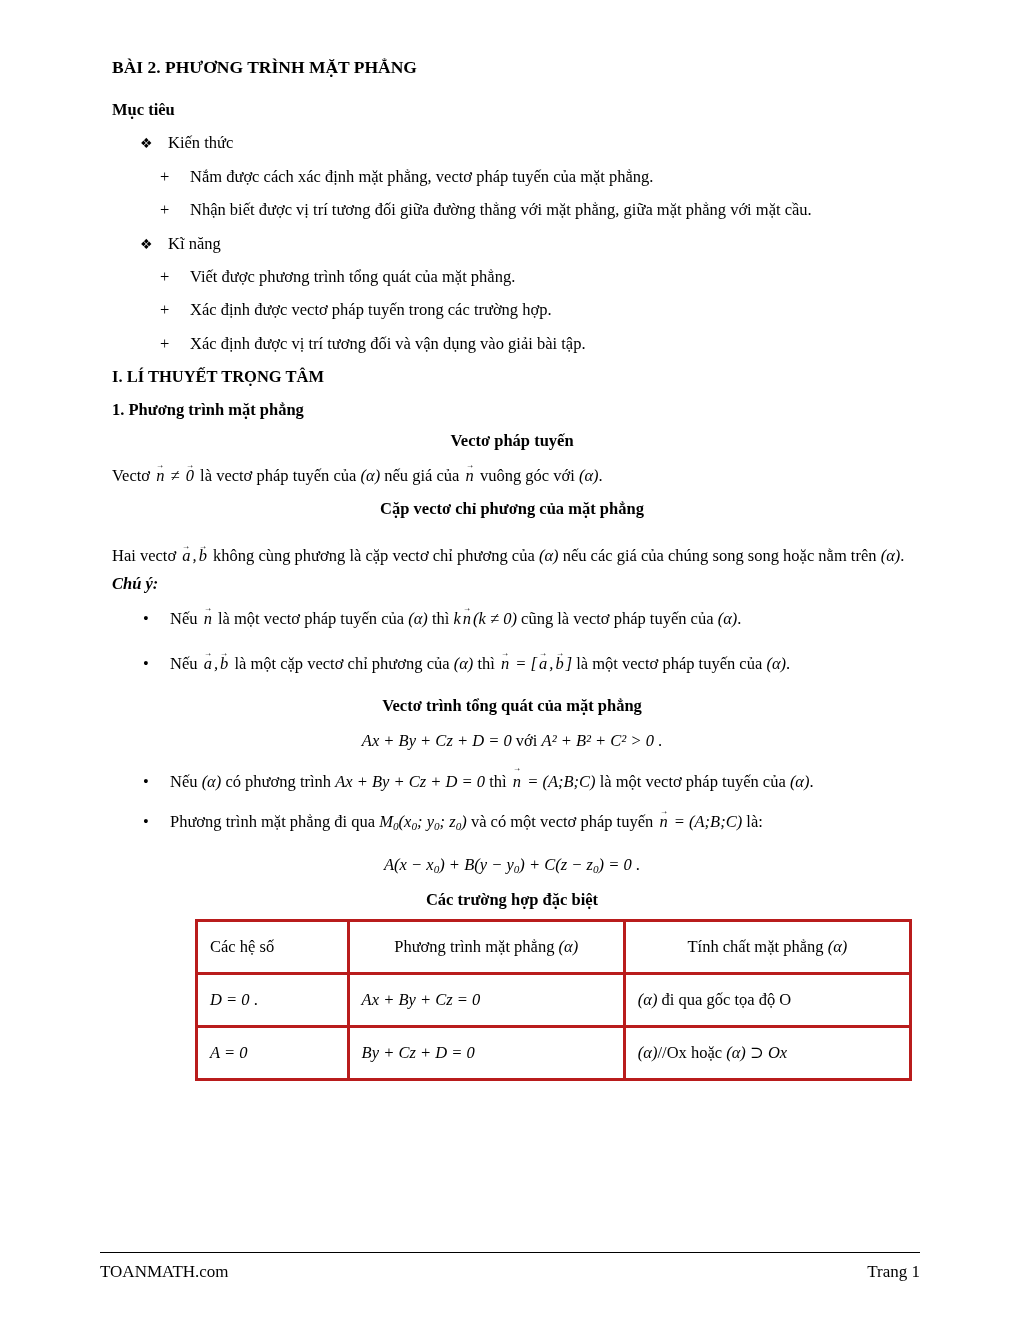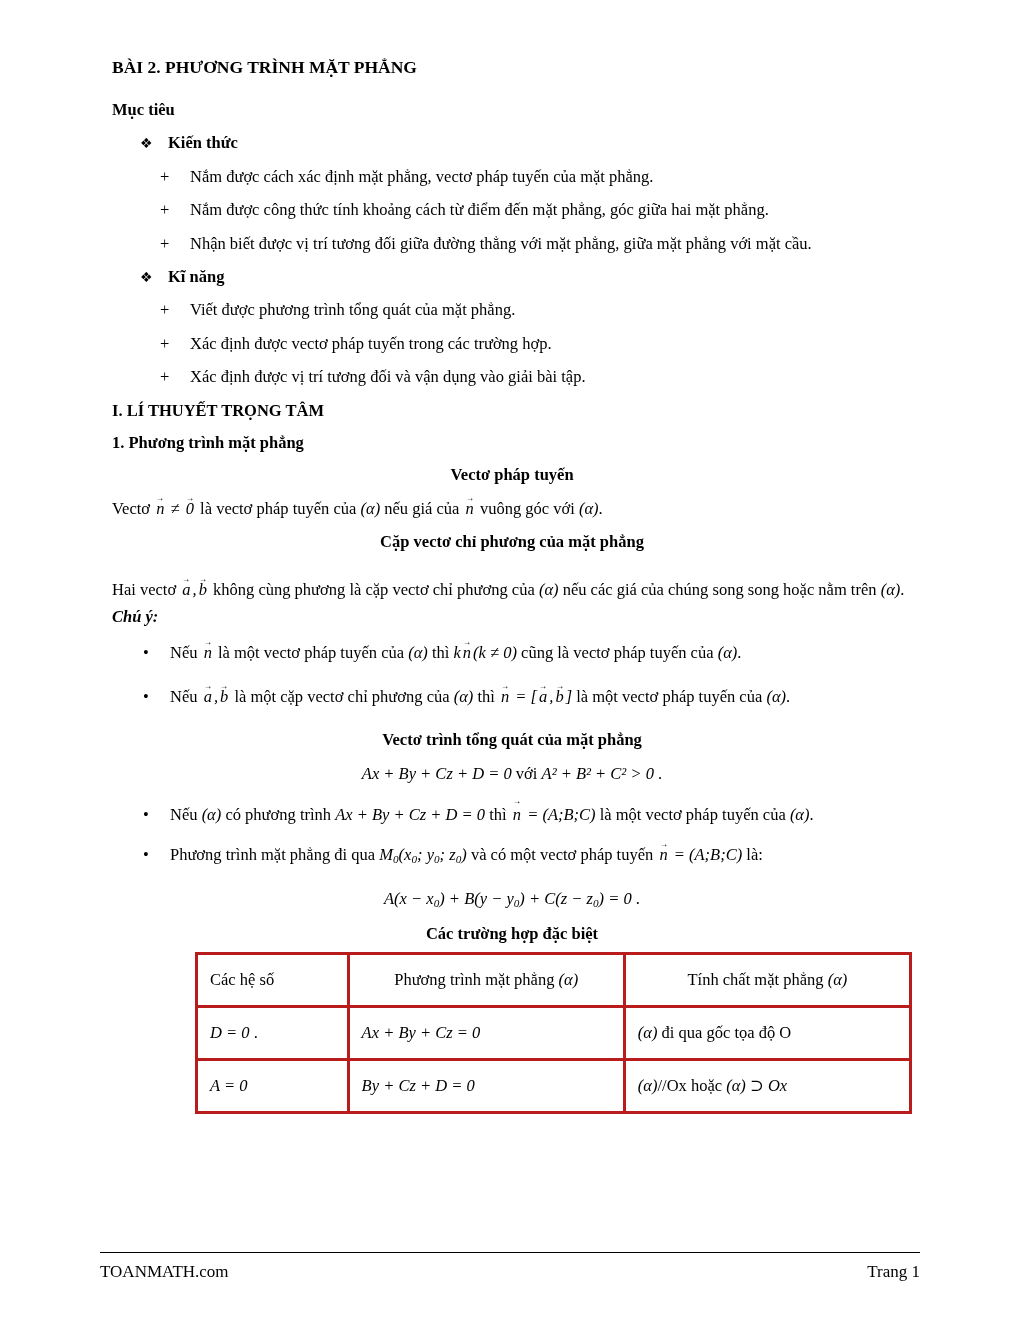--- a/index.html
+++ b/index.html
@@ -18,21 +18,21 @@
   p.line{margin:0 0 12px 0;line-height:1.3;}
   .bold{font-weight:bold;}
   .bolditalic{font-weight:bold;font-style:italic;}
   .center{text-align:center;}
   .justify{text-align:justify;}
   .lh2{line-height:2.3;}
   .mathline{line-height:1.6;margin-bottom:16px;}
 
   .group-heading{font-weight:bold;padding-left:28px;}
   .diamond{display:inline-block;width:28px;font-size:14px;font-weight:normal;}
-  .group-heading .gh-label{font-weight:bold;}
+  .group-heading .gh-label{font-weight:normal;}
   .obj-item{padding-left:48px;}
   .plus{display:inline-block;width:30px;}
 
   .bullet{display:flex;padding-left:31px;margin:0 0 14px 0;}
   .bullet .dot{width:27px;flex:none;line-height:1.6;}
   .bullet .bt{flex:1;line-height:1.6;}
   .bullet .bt.lh2{line-height:2.3;}
   .bullet.tall{margin-bottom:18px;}
 
   
@@ -71,23 +71,20 @@
 
   <p class="title">BÀI 2. PHƯƠNG TRÌNH MẶT PHẲNG</p>
 
   <p class="line bold">Mục tiêu</p>
 
   <p class="line group-heading">
     <span class="diamond">❖</span><span class="gh-label">Kiến thức</span>
   </p>
   <p class="line obj-item">
     <span class="plus">+</span><span>Nắm được cách xác định mặt phẳng, vectơ pháp tuyến của mặt phẳng.</span>
-  </p>
-  <p class="line obj-item">
-    <span class="plus">+</span><span>Nắm được công thức tính khoảng cách từ điểm đến mặt phẳng, góc giữa hai mặt phẳng.</span>
   </p>
   <p class="line obj-item">
     <span class="plus">+</span><span>Nhận biết được vị trí tương đối giữa đường thẳng với mặt phẳng, giữa mặt phẳng với mặt cầu.</span>
   </p>
 
   <p class="line group-heading">
     <span class="diamond">❖</span><span class="gh-label">Kĩ năng</span>
   </p>
   <p class="line obj-item">
     <span class="plus">+</span><span>Viết được phương trình tổng quát của mặt phẳng.</span>

